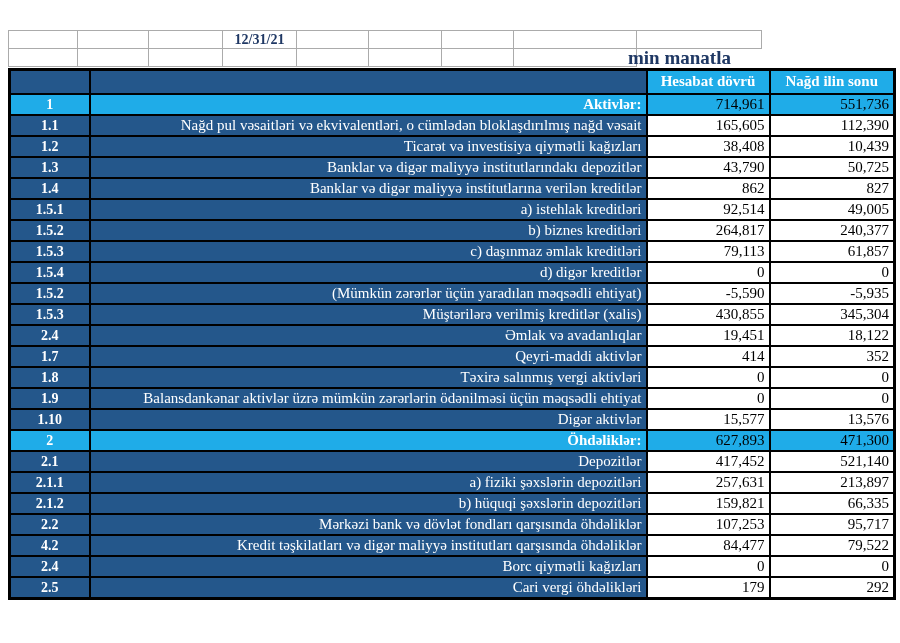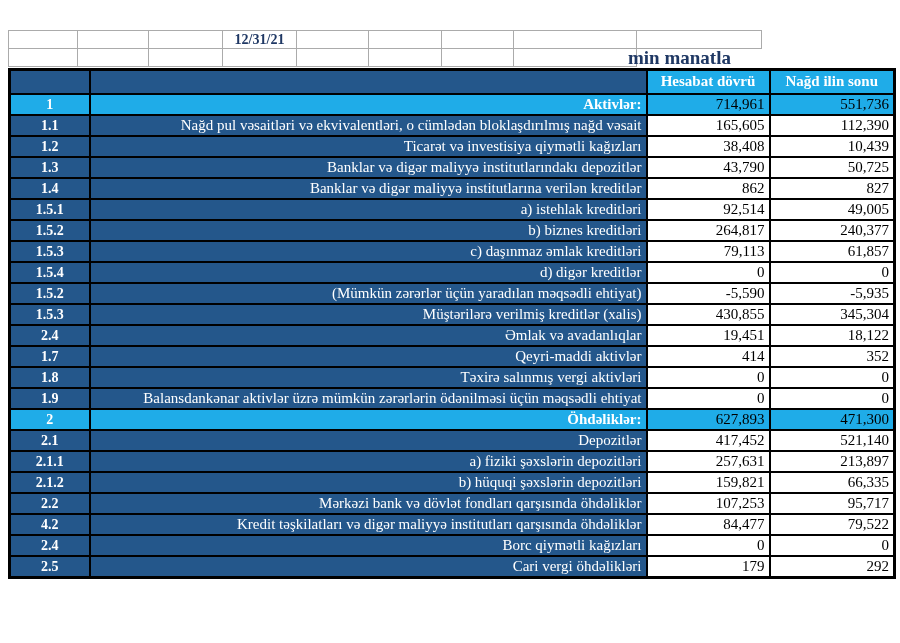--- a/index.html
+++ b/index.html
@@ -207,20 +207,26 @@
           <td class="label">Təxirə salınmış vergi aktivləri</td>
           <td class="val">0</td>
           <td class="val">0</td>
         </tr>
         <tr>
           <td class="num">1.9</td>
           <td class="label">Balansdankənar aktivlər üzrə mümkün zərərlərin ödənilməsi üçün məqsədli ehtiyat</td>
           <td class="val">0</td>
           <td class="val">0</td>
         </tr>
+        <tr>
+          <td class="num">1.10</td>
+          <td class="label">Digər aktivlər</td>
+          <td class="val">15,577</td>
+          <td class="val">13,576</td>
+        </tr>
         <tr class="section">
           <td class="num">2</td>
           <td class="label">Öhdəliklər:</td>
           <td class="val">627,893</td>
           <td class="val">471,300</td>
         </tr>
         <tr>
           <td class="num">2.1</td>
           <td class="label">Depozitlər</td>
           <td class="val">417,452</td>

